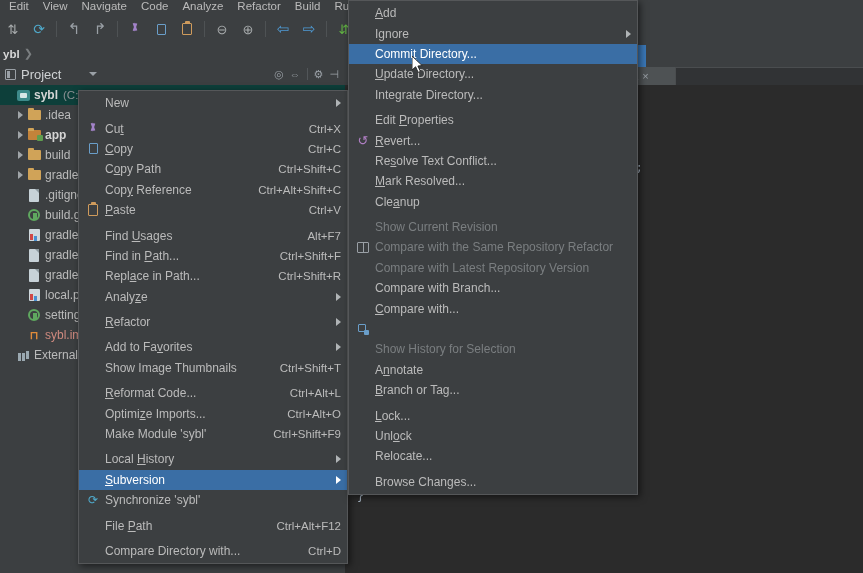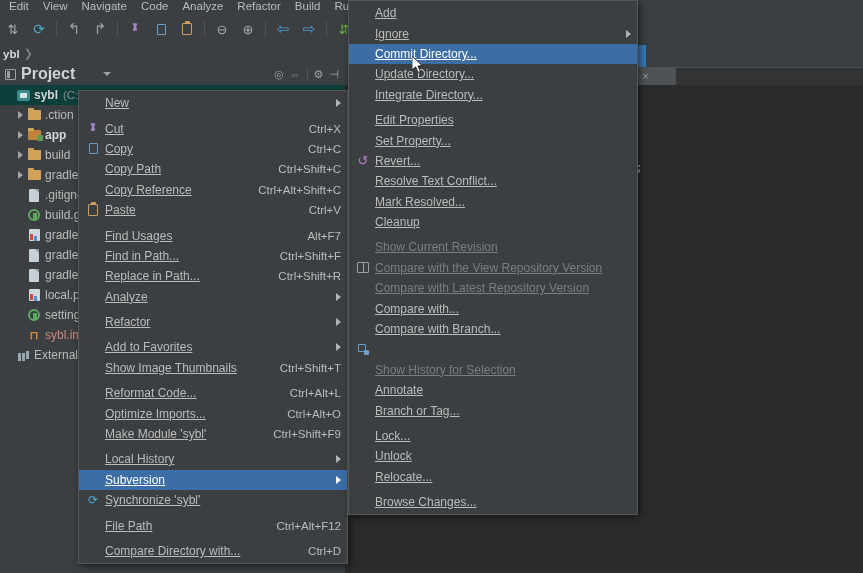--- a/index.html
+++ b/index.html
@@ -118,21 +118,21 @@
     width: 345px; height: 22px;
     display: flex; align-items: center;
     border-bottom: 1px solid #2e3133;
   }
   .pp-header .pin {
     width: 11px; height: 11px; margin-left: 5px; margin-right: 5px;
     border: 1.4px solid #9aa0a6; border-radius: 1px;
     box-sizing: border-box; position: relative;
   }
   .pp-header .pin:after{content:"";position:absolute;left:1px;top:1px;width:3px;bottom:1px;background:#9aa0a6;}
-  .pp-title { font-size: 16px; color: #cfd2d4; font-weight: bold; }
+  .pp-title { font-size: 13px; color: #cfd2d4; }
   .pp-caret {
     margin-left: 28px;
     width:0;height:0;border-left:4px solid transparent;border-right:4px solid transparent;
     border-top:4px solid #9aa0a6;
   }
   .pp-right {
     margin-left: auto; display:flex; align-items:center; gap:6px; padding-right:6px;
   }
   .pp-ico { font-size: 11px; color: #9aa0a6; display:flex;align-items:center;justify-content:center; }
   .pp-vsep { width:1px;height:12px;background:#525659; }
@@ -250,21 +250,21 @@
     white-space:nowrap;
     position:relative;
   }
   .mi.sel { background:#3a6ea5; color:#ffffff; }
   .mi.dim { color:#7a7e80; }
   .mi .mi-ico {
     width: 16px; flex:0 0 auto;
     display:flex;align-items:center;justify-content:center;
     margin-right: 4px;
   }
-  .mi .mi-lbl { flex:1 1 auto; overflow:hidden;text-decoration:underline; }
+  .mi .mi-lbl { flex:1 1 auto; overflow:hidden; }
   .mi .mi-key { font-size: 11.5px; color:#bbbbbb; margin-left:14px; flex:0 0 auto; }
   .mi .mi-sub {
     width:0;height:0;border-top:4px solid transparent;border-bottom:4px solid transparent;
     border-left:5px solid #b0b4b6; margin-left:10px; flex:0 0 auto;
   }
   .mi.sel .mi-sub { border-left-color:#ffffff; }
   .mi-spacer { height: 5px; }
   .mi u { text-decoration: underline; }
 
   
@@ -408,21 +408,21 @@
           <span class="tree-path">(C:\zhanguo\WorkSpaces\sybl)</span>
         </div>
         <div class="tree-row">
           <span style="display: inline-block; width: 11px; flex: 0 0 auto;"></span>
           <span class="tw">
             <span class="tw-tri"></span>
           </span>
           <span class="tree-ico">
             <span class="ic-folder"></span>
           </span>
-          <span class="tree-lbl">.ction</span>
+          <span class="tree-lbl">.idea</span>
         </div>
         <div class="tree-row">
           <span style="display: inline-block; width: 11px; flex: 0 0 auto;"></span>
           <span class="tw">
             <span class="tw-tri"></span>
           </span>
           <span class="tree-ico">
             <span class="ic-folder mod"></span>
           </span>
           <span class="tree-lbl b">app</span>
@@ -666,24 +666,20 @@
       <div class="mi">
         <span class="mi-ico"></span>
         <span class="mi-lbl">Integrate Directory...</span>
       </div>
       <div class="mi-spacer"></div>
       <div class="mi">
         <span class="mi-ico"></span>
         <span class="mi-lbl">Edit <u>P</u>roperties</span>
       </div>
       <div class="mi">
-        <span class="mi-ico"></span>
-        <span class="mi-lbl">Set Propert<u>y</u>...</span>
-      </div>
-      <div class="mi">
         <span class="mi-ico">
           <span class="i-revert">↺</span>
         </span>
         <span class="mi-lbl"><u>R</u>evert...</span>
       </div>
       <div class="mi">
         <span class="mi-ico"></span>
         <span class="mi-lbl">Re<u>s</u>olve Text Conflict...</span>
       </div>
       <div class="mi">
@@ -696,33 +692,33 @@
       </div>
       <div class="mi-spacer"></div>
       <div class="mi dim">
         <span class="mi-ico"></span>
         <span class="mi-lbl">Show Current Revision</span>
       </div>
       <div class="mi dim">
         <span class="mi-ico">
           <span class="i-compare"></span>
         </span>
-        <span class="mi-lbl">Compare with the View Repository Version</span>
+        <span class="mi-lbl">Compare with the Same Repository Refactor</span>
       </div>
       <div class="mi dim">
         <span class="mi-ico"></span>
         <span class="mi-lbl">Compare with Latest Repository Version</span>
       </div>
       <div class="mi">
         <span class="mi-ico"></span>
+        <span class="mi-lbl">Compare with Branch...</span>
+      </div>
+      <div class="mi">
+        <span class="mi-ico"></span>
         <span class="mi-lbl"><u>C</u>ompare with...</span>
-      </div>
-      <div class="mi">
-        <span class="mi-ico"></span>
-        <span class="mi-lbl">Compare with Branch...</span>
       </div>
       <div class="mi">
         <span class="mi-ico">
           <span class="i-history"></span>
         </span>
       </div>
       <div class="mi dim">
         <span class="mi-ico"></span>
         <span class="mi-lbl">Show History for Selection</span>
       </div>

